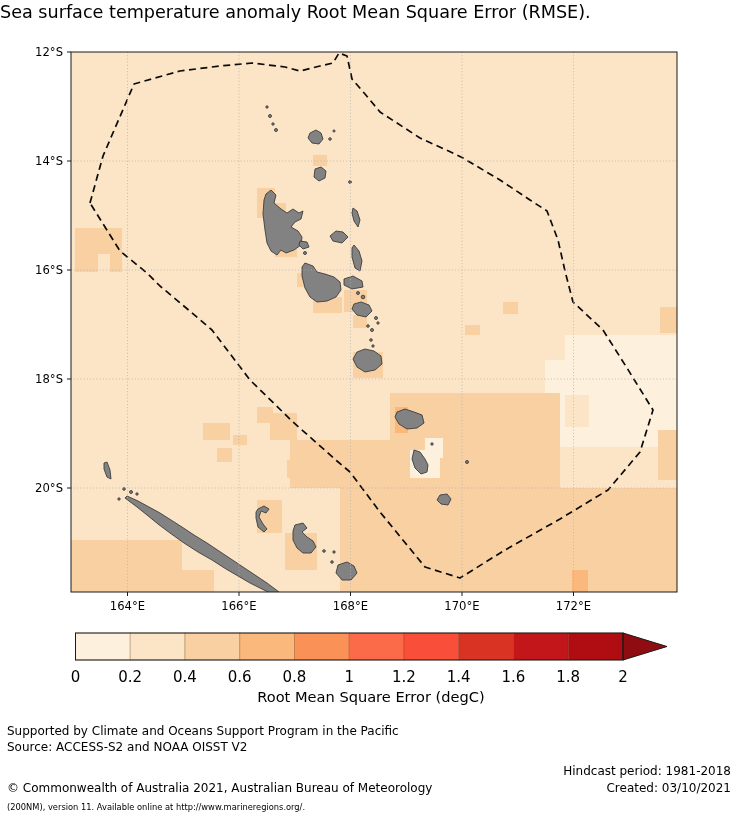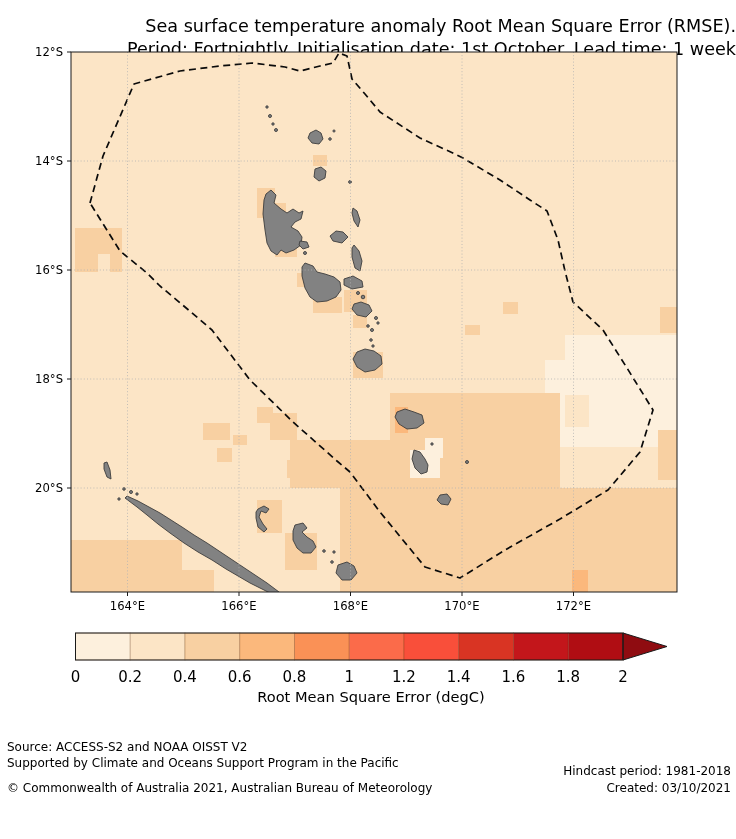--- a/index.html
+++ b/index.html
@@ -1,20 +1,20 @@
 <!DOCTYPE html>
 <html><head>
 <meta charset="utf-8">
 <style>
   html,body{margin:0;padding:0;}
   body{
     width:736px;height:839px;background:#ffffff;position:relative;overflow:hidden;
     font-family:"DejaVu Sans","Liberation Sans",sans-serif;color:#000;
   }
-  .title{position:absolute;top:15px;left:0;width:736px;text-align:right;
+  .title{position:absolute;top:1px;left:0;width:736px;text-align:left;
          font-size:17.6px;line-height:1.32;color:#000;}
   #fig{position:absolute;top:0;left:0;}
   .gridline{stroke:#b3b3b3;stroke-width:0.8;stroke-dasharray:1 2.2;fill:none}
   .frame{fill:none;stroke:#1a1a1a;stroke-width:1}
   .tickmark{stroke:#1a1a1a;stroke-width:1}
   .ticklabel{font-size:11.6px;fill:#000}
   .island{stroke:#3d3d3d;stroke-width:0.9}
   .eez{fill:none;stroke:#0a0a0a;stroke-width:1.7;stroke-dasharray:7 4.5;
        stroke-linejoin:round}
   .cbseg{stroke:rgba(100,50,10,0.28);stroke-width:1}
@@ -22,21 +22,20 @@
   .cblabel{font-size:14.6px;fill:#000}
   .ftr{position:absolute;font-size:12px;color:#000;white-space:nowrap}
   .disc{position:absolute;left:7px;top:802px;font-size:8.3px;line-height:1.22;
         color:#000;white-space:nowrap}
 </style>
 </head>
 <body>
 
 <div class="title">
   <div>Sea surface temperature anomaly Root Mean Square Error (RMSE).</div>
-  <div>Period: Fortnightly. Initialisation date: 1st October. Lead time: 1 week</div>
 </div>
 
 <svg id="fig" width="736" height="730" viewBox="0 0 736 730">
   <defs>
     <clipPath id="mapclip">
         <rect x="71" y="52" width="606" height="540"></rect>
       </clipPath>
   </defs>
 
   <g clip-path="url(#mapclip)">
@@ -194,18 +193,19 @@
         <text x="458.75" y="682" text-anchor="middle" class="cbtick">1.4</text>
         <text x="513.5" y="682" text-anchor="middle" class="cbtick">1.6</text>
         <text x="568.25" y="682" text-anchor="middle" class="cbtick">1.8</text>
         <text x="623" y="682" text-anchor="middle" class="cbtick">2</text>
       </g>
     <text class="cblabel" x="371" y="702" text-anchor="middle">Root Mean Square Error (degC)</text>
   </g>
 </svg>
 
 <div class="ftr" style="left:7px;top:740px">Source: ACCESS-S2 and NOAA OISST V2</div>
-<div class="ftr" style="left:7px;top:756px">Supported by Climate and Oceans Support Program in the Pacific</div>
+<div class="ftr" style="left:7px;top:724px">Supported by Climate and Oceans Support Program in the Pacific</div>
 <div class="ftr" style="right:5px;top:764px">Hindcast period: 1981-2018</div>
 <div class="ftr" style="left:7px;top:781px">© Commonwealth of Australia 2021, Australian Bureau of Meteorology</div>
 <div class="ftr" style="right:5px;top:781px">Created: 03/10/2021</div>
 <div class="disc">
+  <div>(200NM), version 11. Available online at http://www.marineregions.org/.</div>
 </div>
 
 </body></html>

